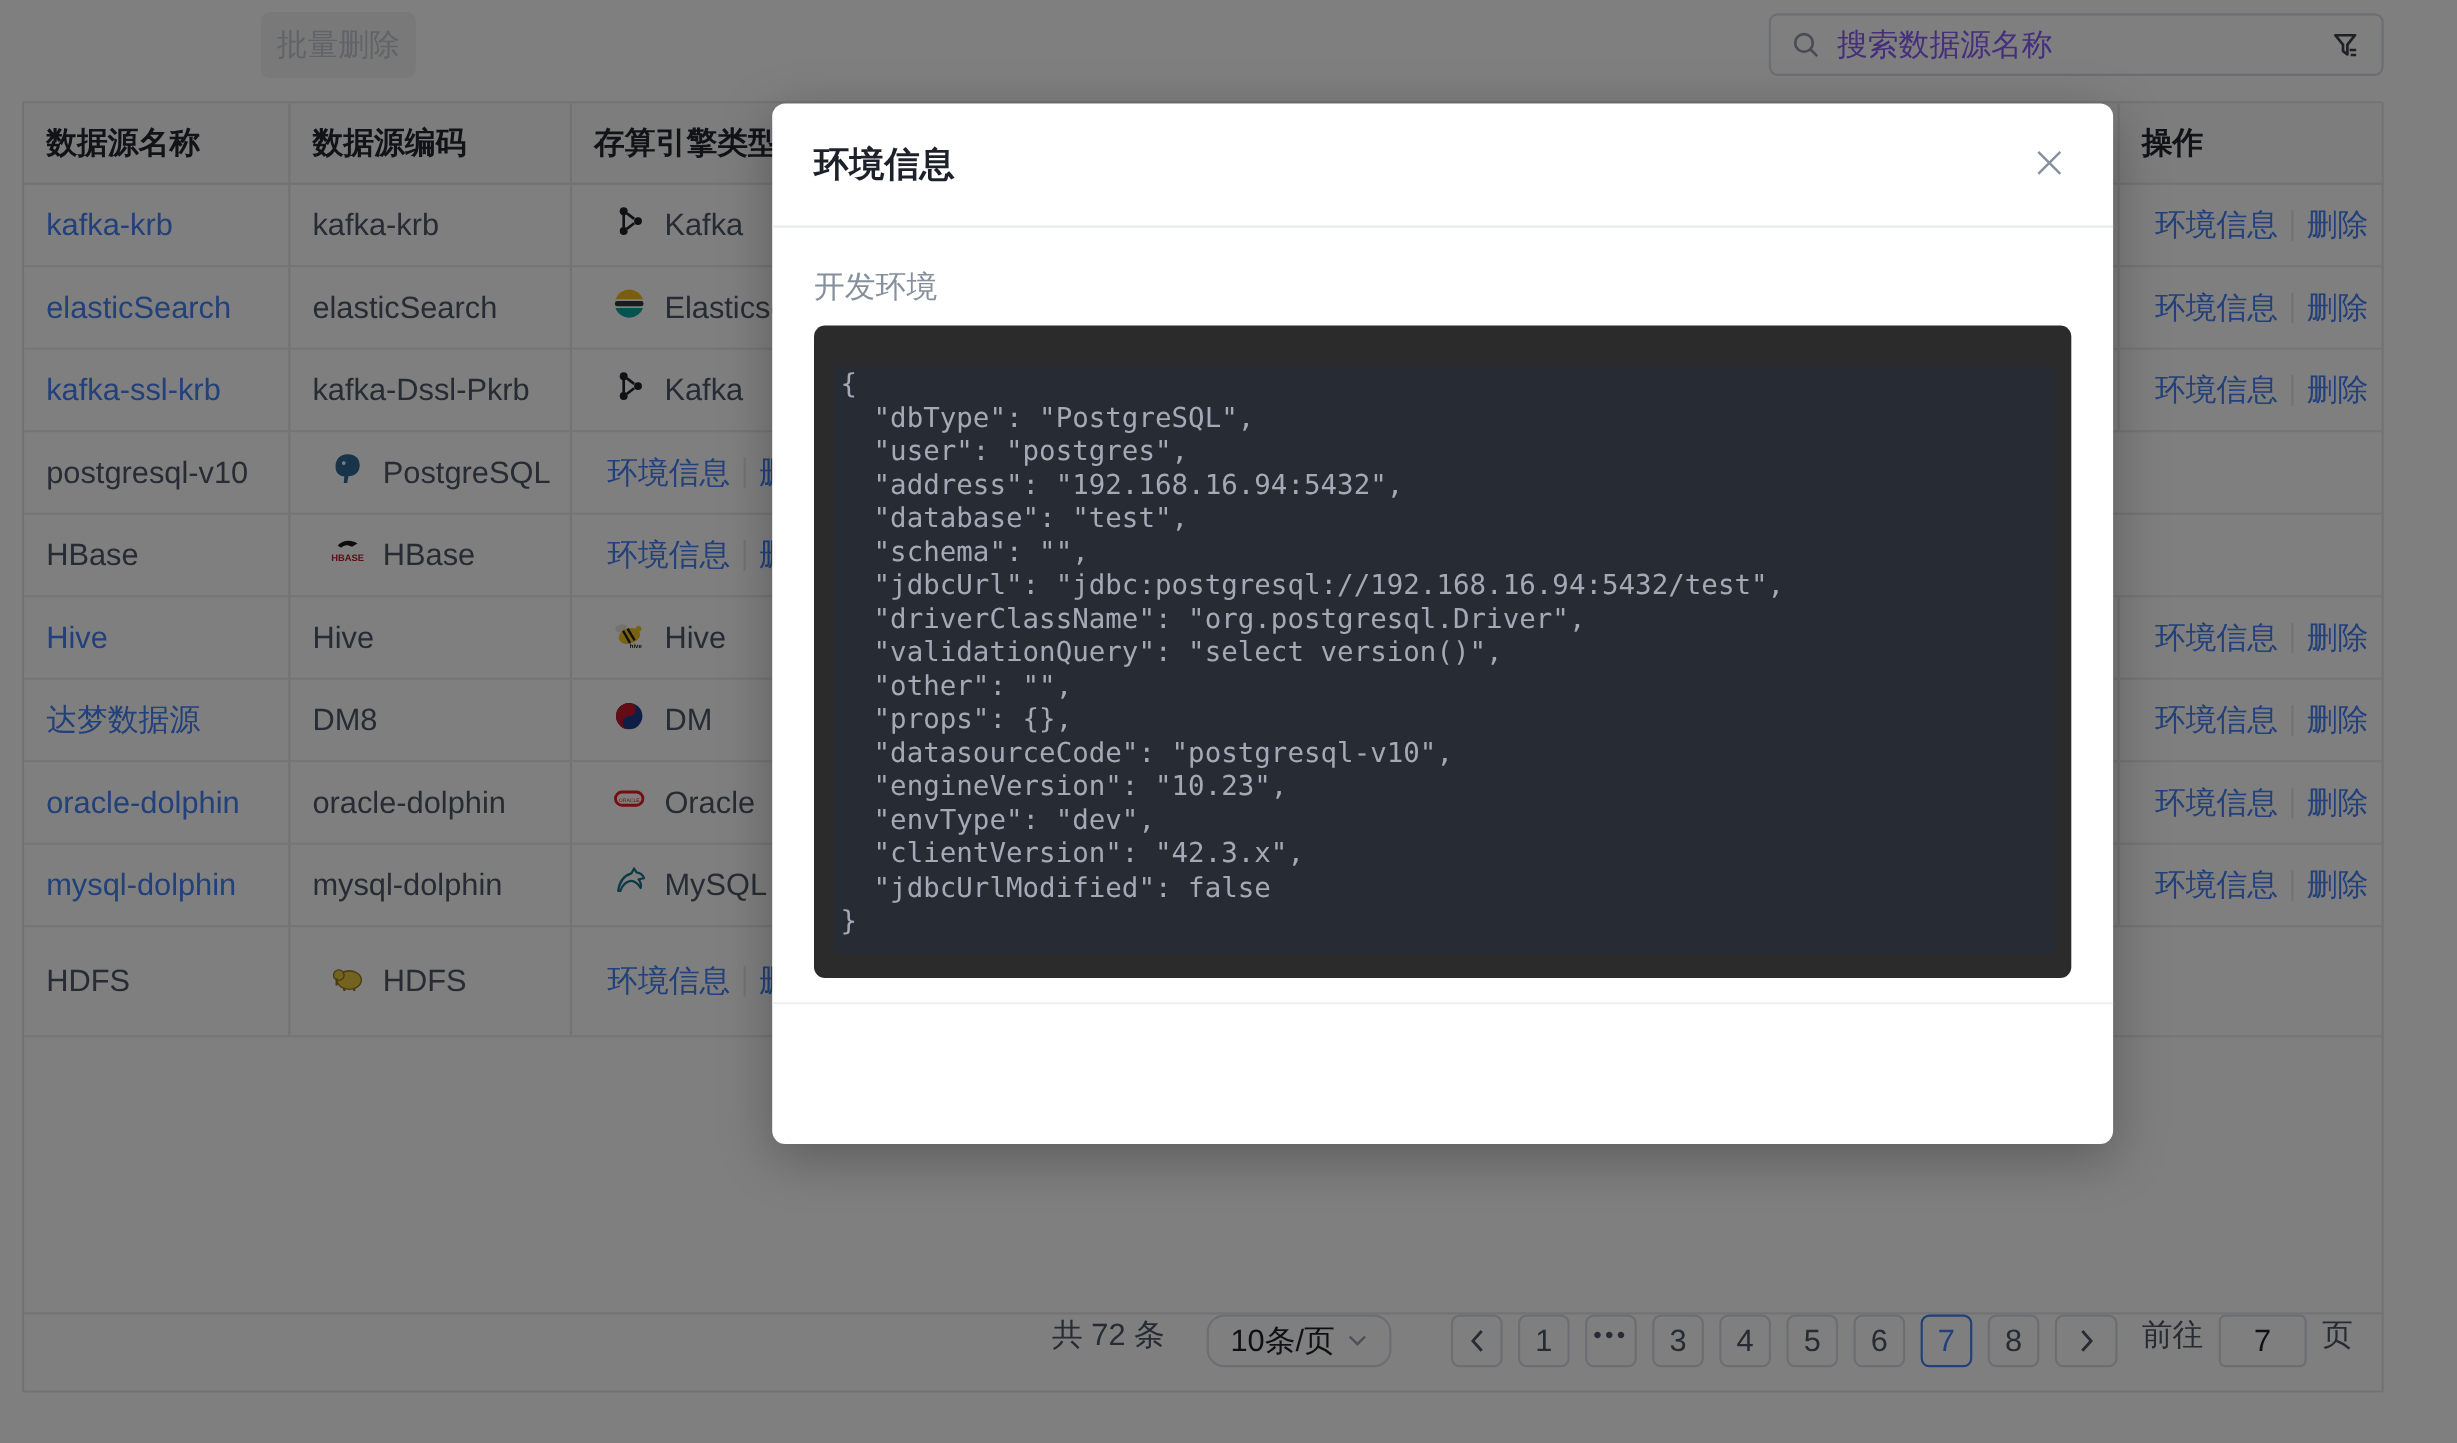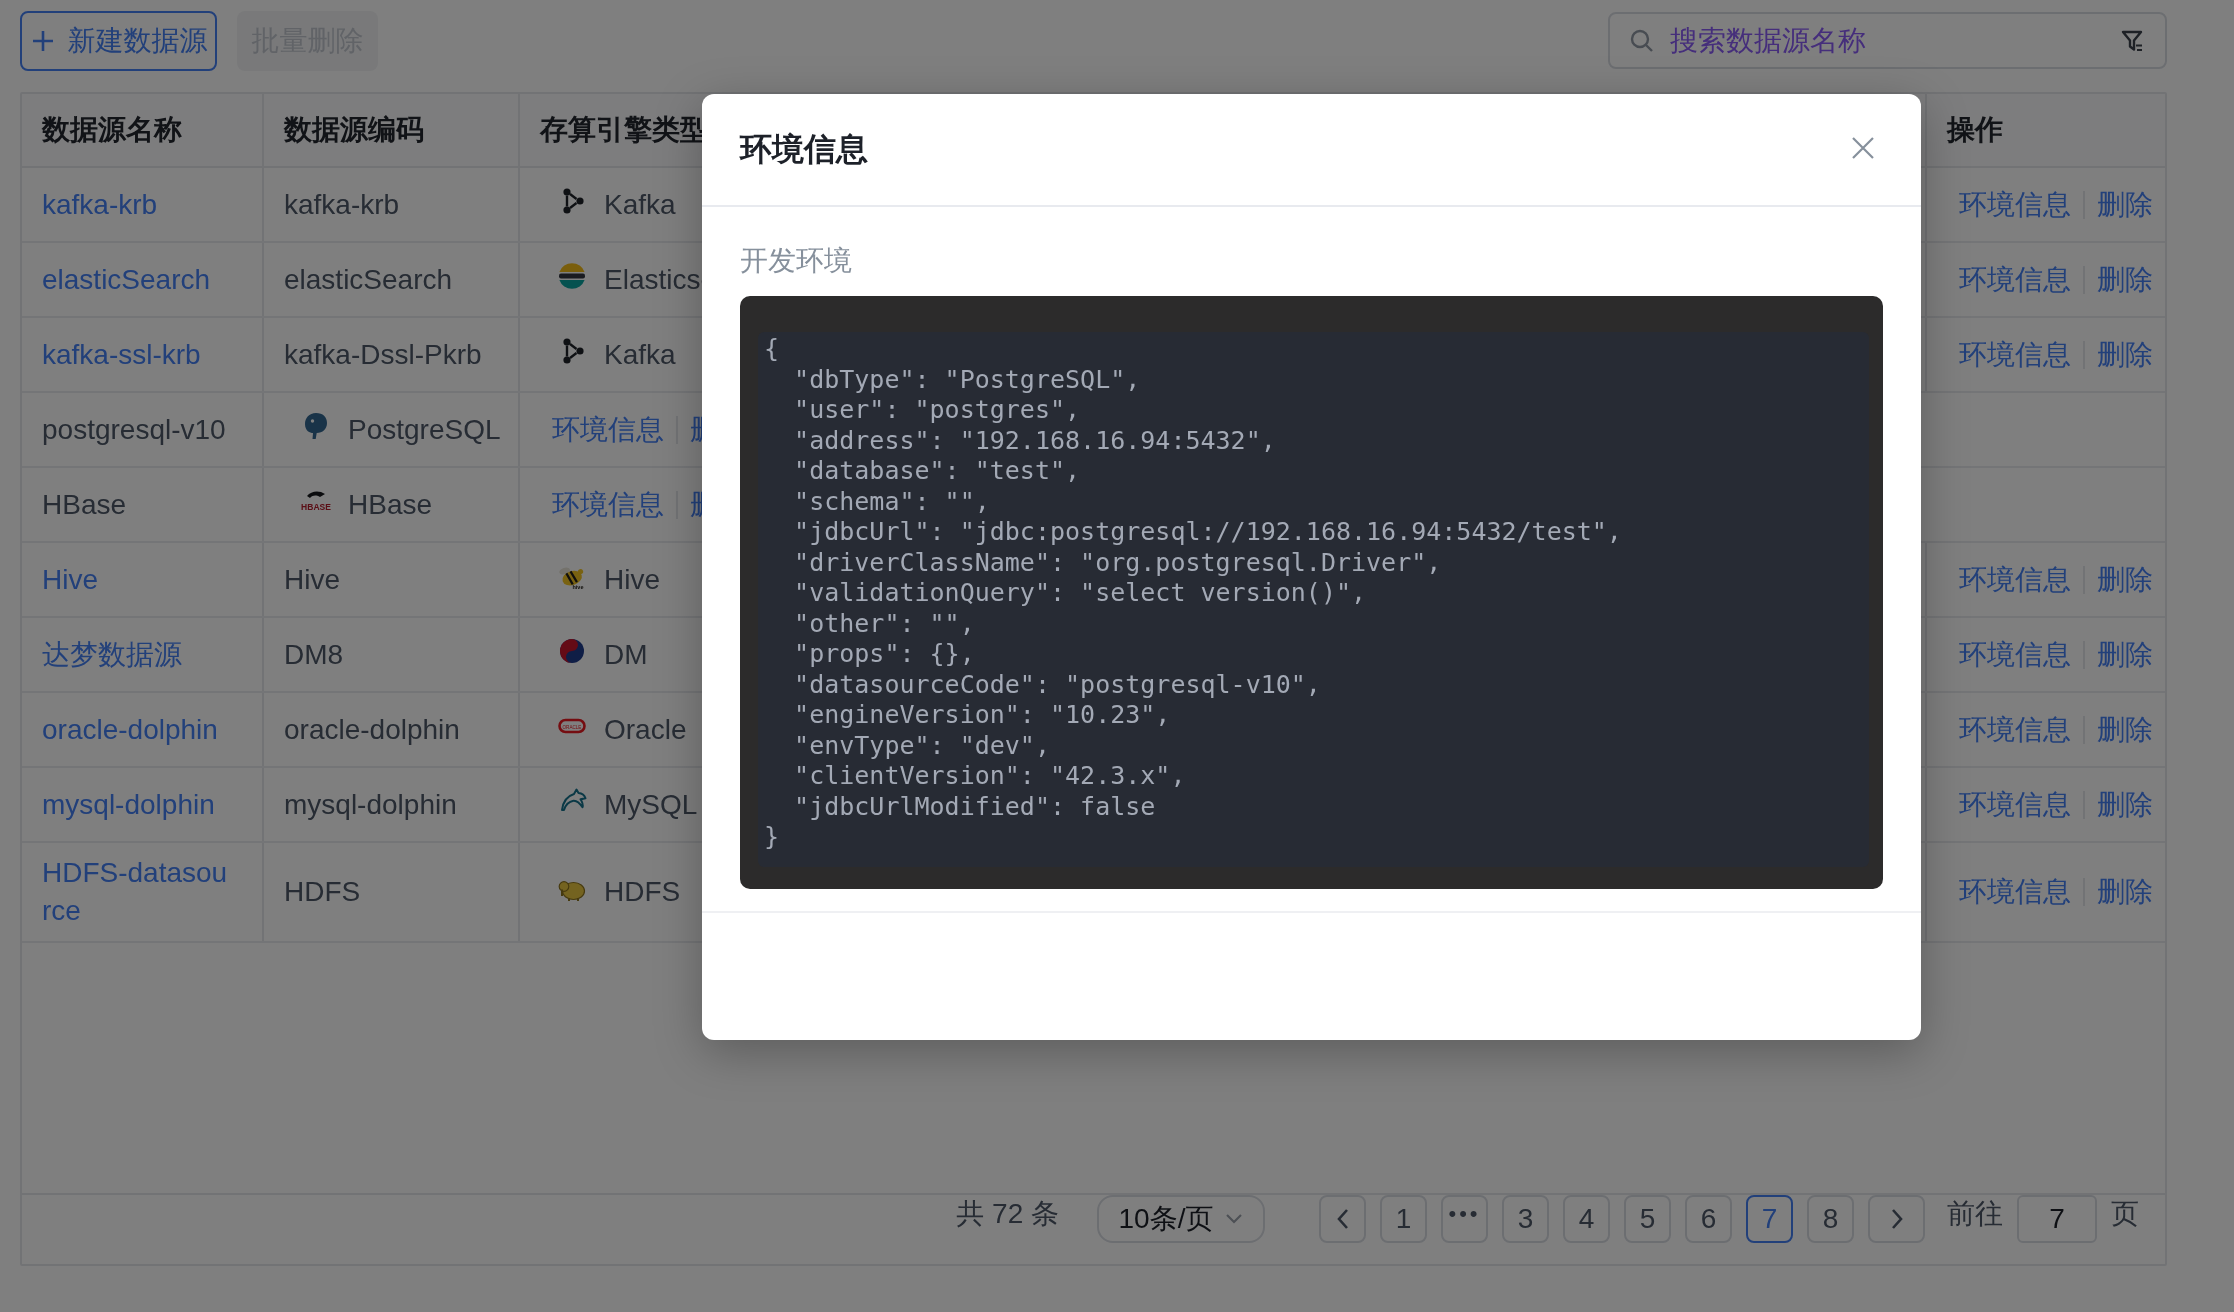--- a/index.html
+++ b/index.html
@@ -76,26 +76,20 @@
   pre.code{ font-family:"DejaVu Sans Mono", monospace; font-size:25px; line-height:30.5px;
     color:#a3a9b5; white-space:pre; }
   .modal-footer-line{ position:absolute; left:0; top:817px; width:100%; height:2px; background:#eff0f3; }
 </style>
 </head>
 <body>
 
 <div class="stage">
 
   <div class="toolbar">
-    <button class="btn-new">
-      <svg width="26" height="26" viewBox="0 0 26 26">
-          <path d="M13 3v20M3 13h20" stroke="#4580F5" stroke-width="2.6" fill="none"></path>
-        </svg>
-      <span>新建数据源</span>
-    </button>
     <button class="btn-batch">
       <span>批量删除</span>
     </button>
     <div class="search">
       <svg width="28" height="28" viewBox="0 0 28 28">
         <circle cx="12" cy="12" r="8" fill="none" stroke="#9099a5" stroke-width="2.4"></circle>
         <path d="M18 18l6 6" stroke="#9099a5" stroke-width="2.4"></path>
       </svg>
       <span class="ph">搜索数据源名称</span>
       <svg width="30" height="30" viewBox="0 0 30 30">
@@ -268,21 +262,20 @@
         <span>MySQL</span>
       </div>
       <div class="cell actions">
         <a>环境信息</a>
         <span class="act-sep"></span>
         <a>删除</a>
       </div>
     </div>
 
     <div class="trow grid-row">
-      <div class="cell name">HDFS-datasource</div>
       <div class="cell">HDFS</div>
       <div class="cell engine">
         <span><svg id="svg-hdfs" width="32" height="32" viewBox="0 0 32 32">
       <ellipse cx="17.5" cy="18" rx="11" ry="8.5" fill="#e9c740" stroke="#8d741e" stroke-width="1.2"></ellipse>
       <circle cx="8" cy="13.5" r="4.8" fill="#e9c740" stroke="#8d741e" stroke-width="1.2"></circle>
       <path d="M6 16.5v6.5M13 25v3M22 25v3" stroke="#8d741e" stroke-width="2" fill="none"></path>
     </svg></span>
         <span>HDFS</span>
       </div>
       <div class="cell actions">

